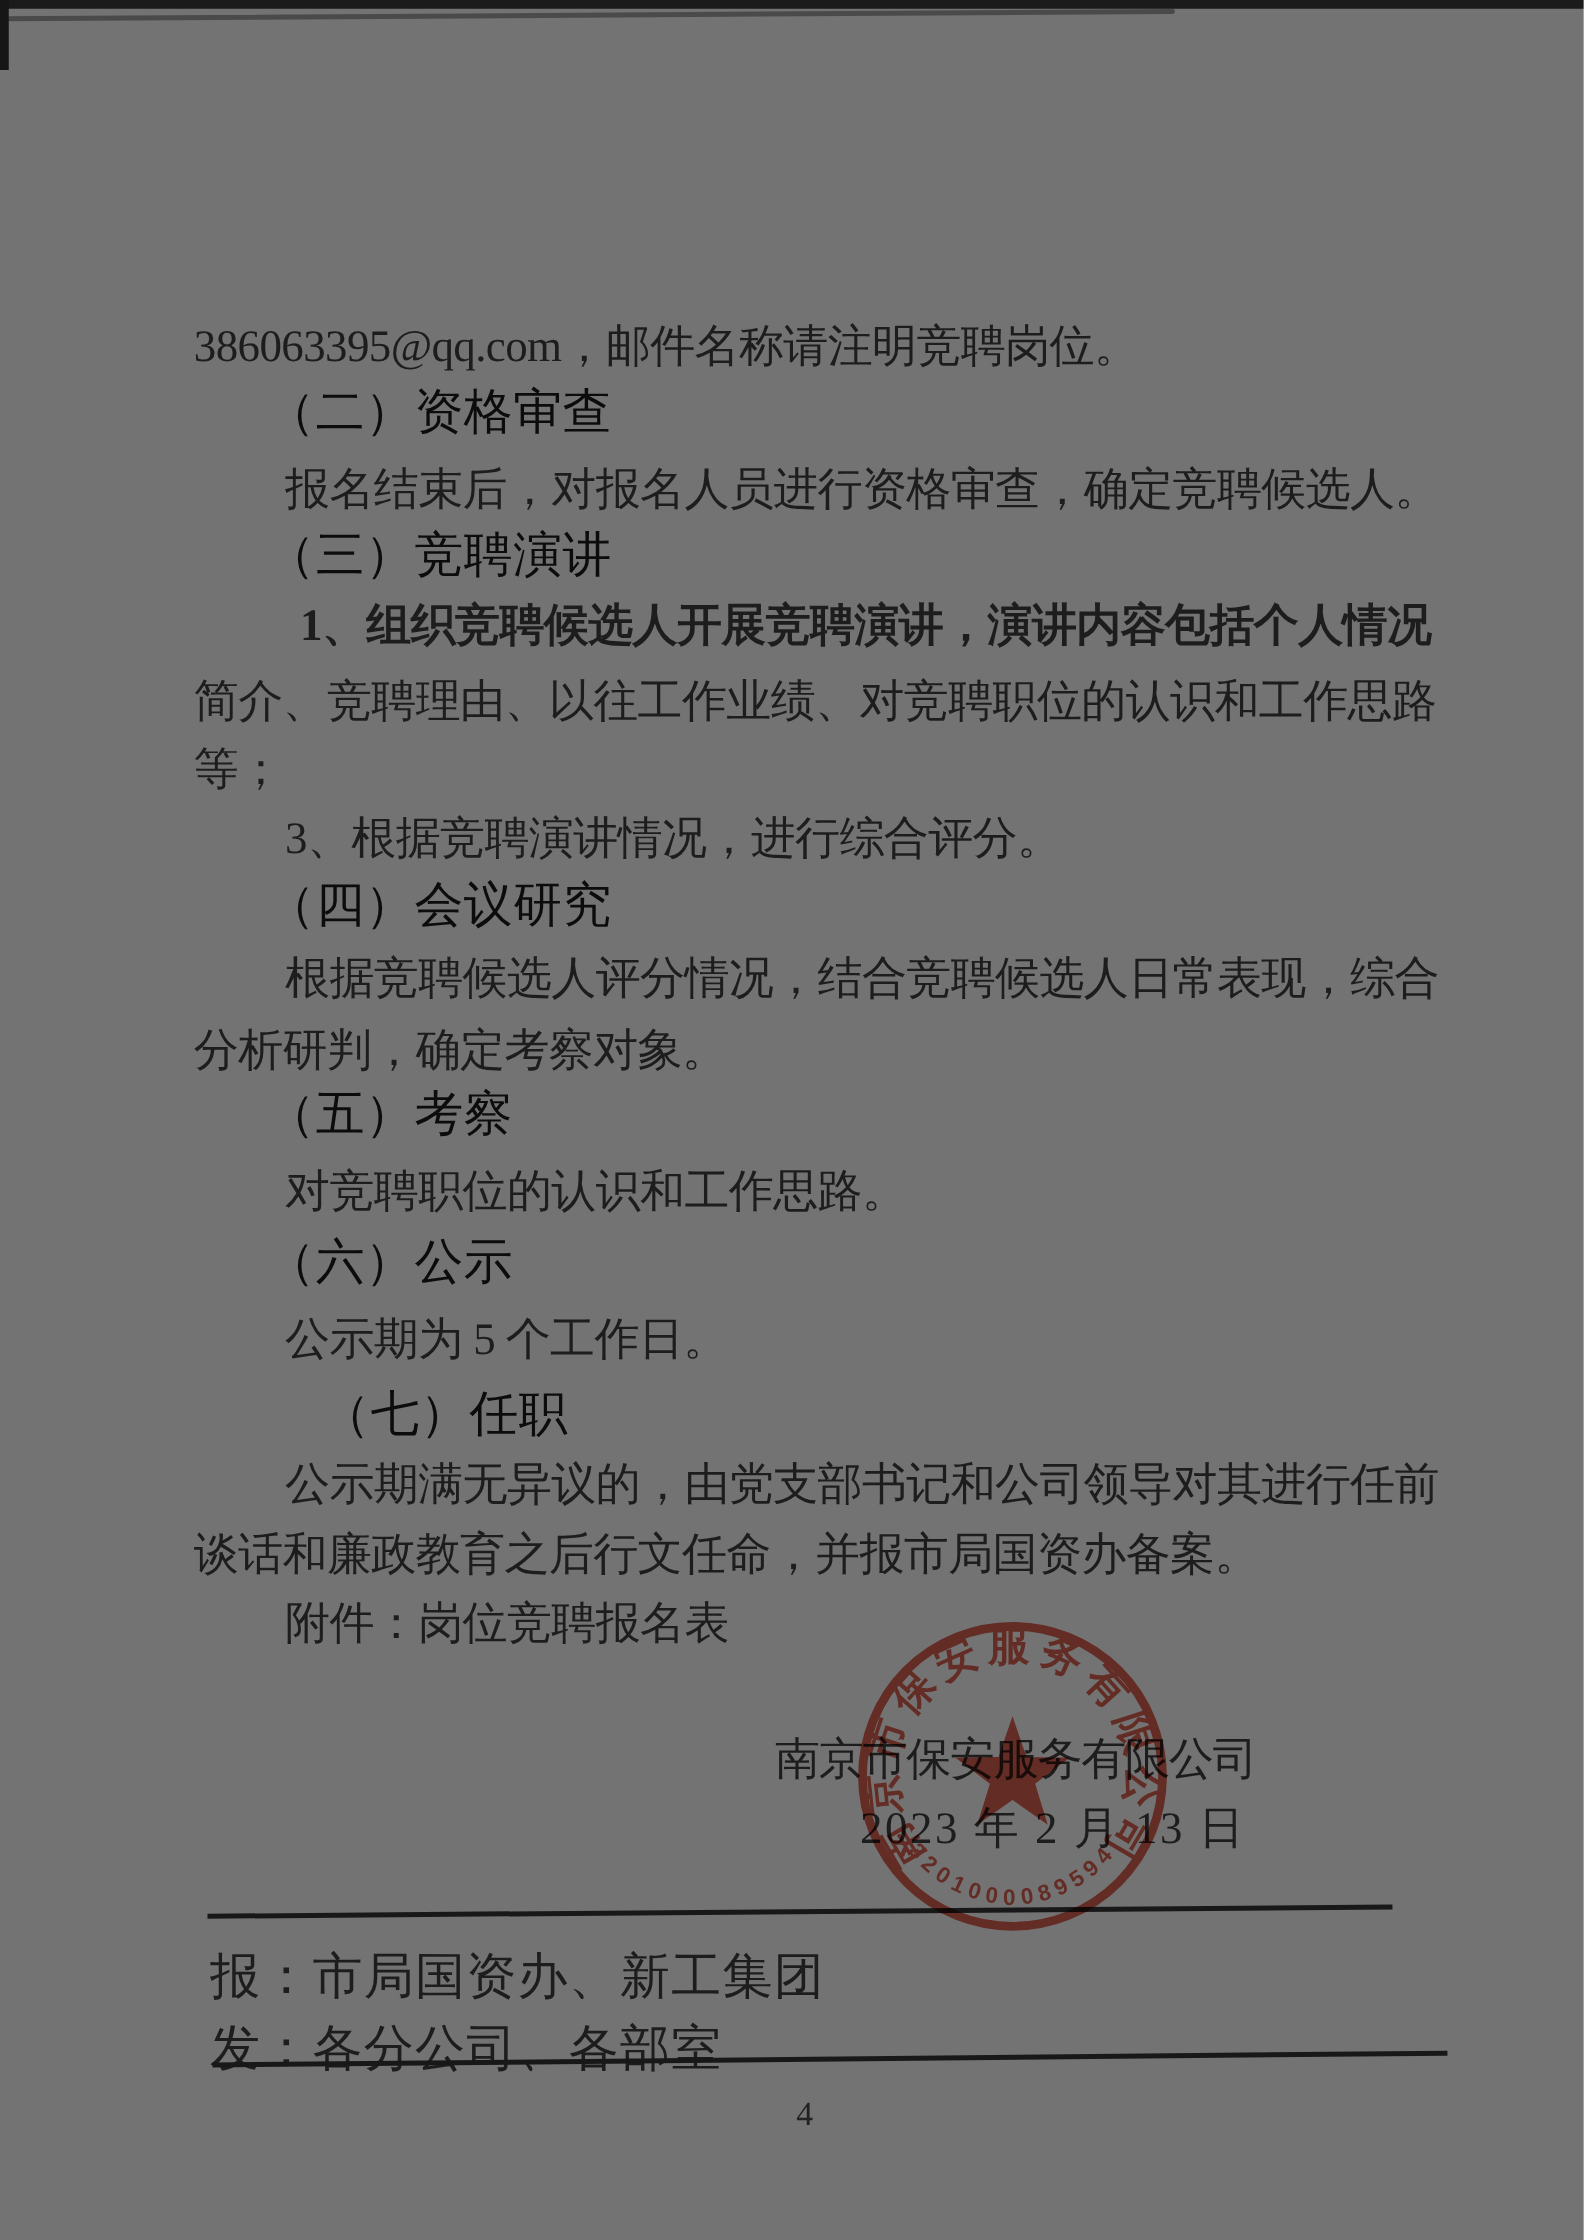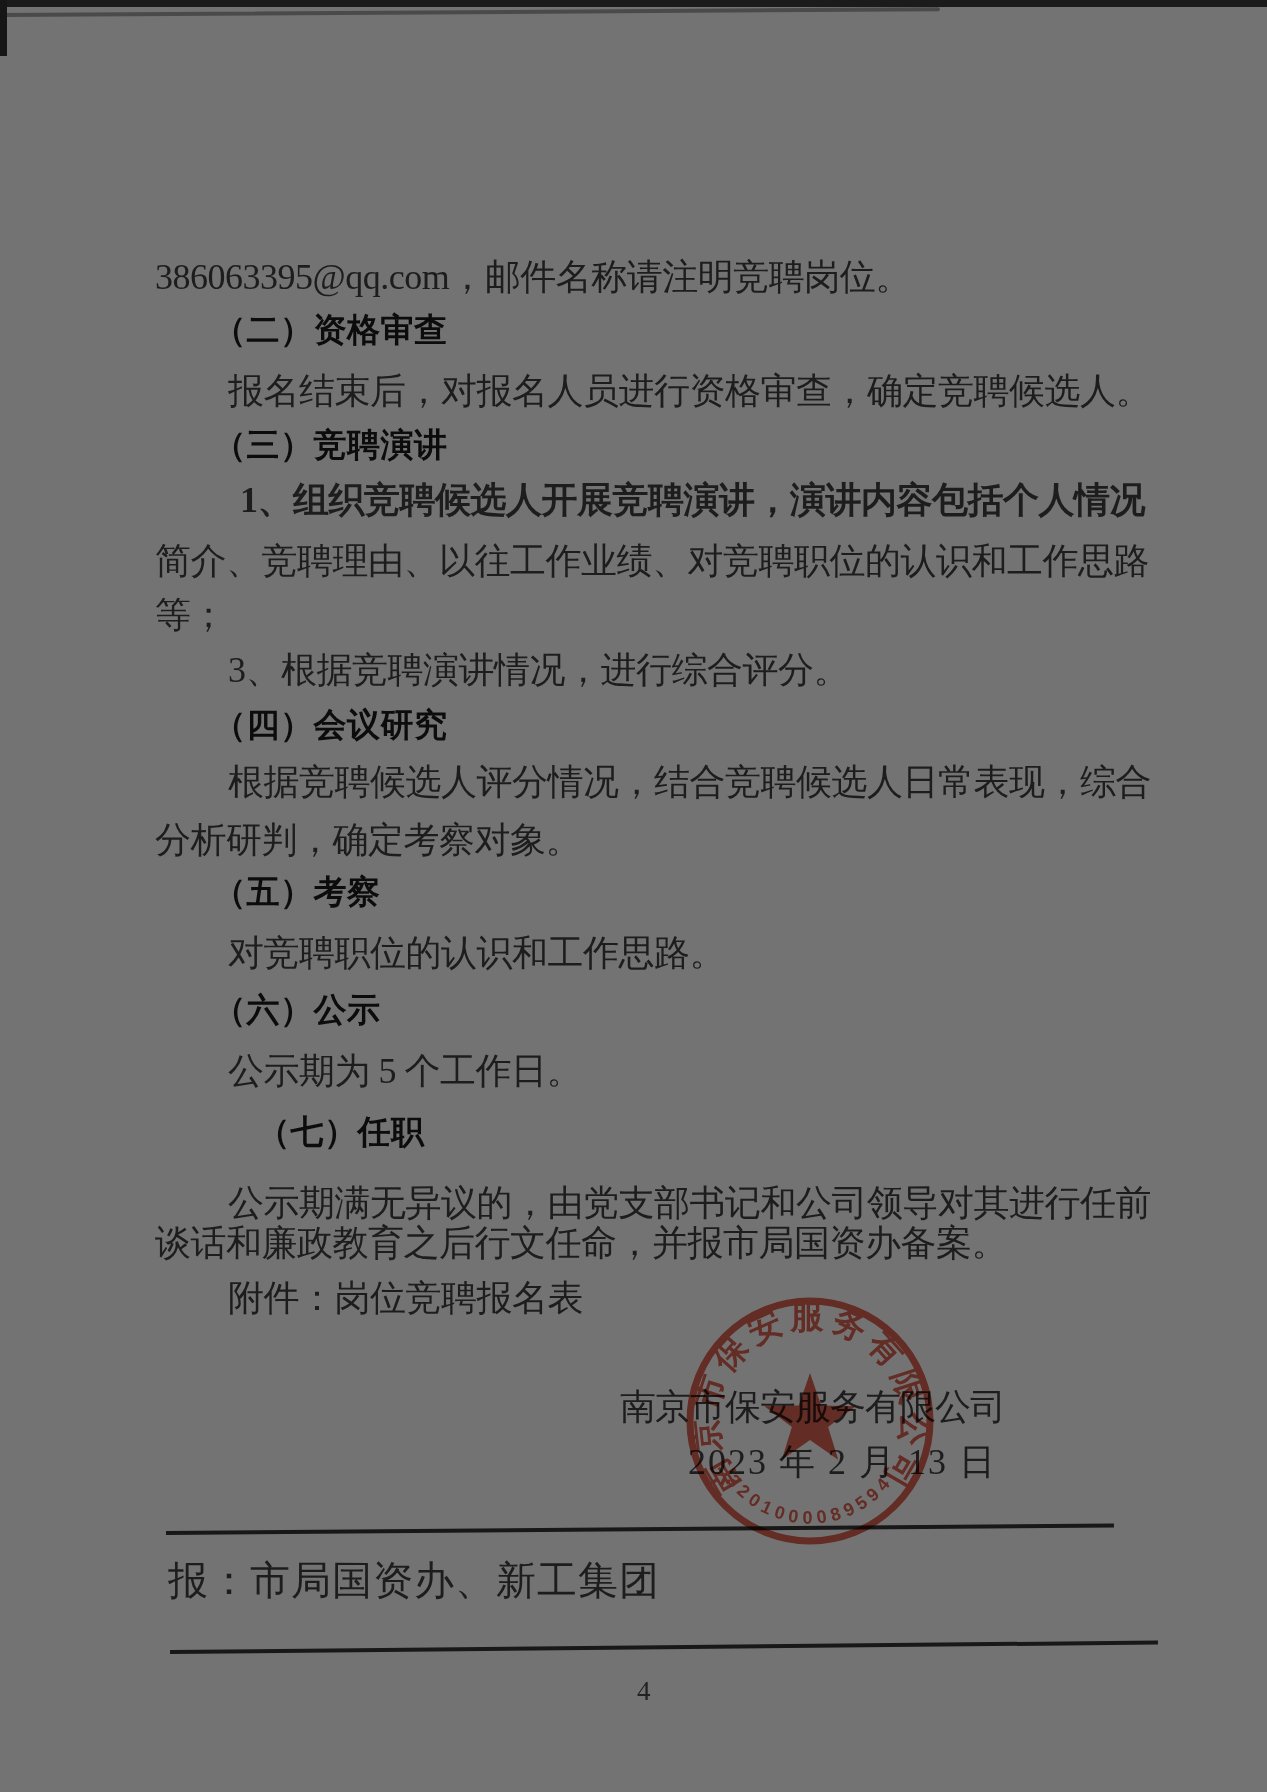--- a/index.html
+++ b/index.html
@@ -20,22 +20,22 @@
   .line{
     position:absolute;
     font-size:36px;line-height:44px;
     letter-spacing:-0.5px;
     color:#1d1d1d;
     white-space:pre;
     z-index:2;
   }
   .heading{
     font-family:"Liberation Sans","DejaVu Sans",sans-serif;
-    font-weight:700;
-    font-size:33px;
+    font-weight:400;
+    font-size:39px;
     letter-spacing:0.5px;
     color:#0c0c0c;
   }
   .sig{
     position:absolute;font-size:36px;line-height:44px;color:#1d1d1d;
     letter-spacing:-1px;white-space:pre;z-index:2;
   }
   
   .rule{position:absolute;height:4px;background:#181818;z-index:2;transform-origin:left center;}
   .footer-line{
@@ -67,21 +67,21 @@
       <div class="line" style="left: 155px; top: 593px;">等；</div>
       <div class="line" style="left: 228px; top: 648px;">3、根据竞聘演讲情况，进行综合评分。</div>
       <div class="line heading" style="left: 213px; top: 703px;">（四）会议研究</div>
       <div class="line" style="left: 228px; top: 760px;">根据竞聘候选人评分情况，结合竞聘候选人日常表现，综合</div>
       <div class="line" style="left: 155px; top: 818px;">分析研判，确定考察对象。</div>
       <div class="line heading" style="left: 213px; top: 870px;">（五）考察</div>
       <div class="line" style="left: 228px; top: 931px;">对竞聘职位的认识和工作思路。</div>
       <div class="line heading" style="left: 213px; top: 988px;">（六）公示</div>
       <div class="line" style="left: 228px; top: 1049px;">公示期为 5 个工作日。</div>
       <div class="line heading" style="left: 213px; top: 1110px; margin-left: 44px;">（七）任职</div>
-      <div class="line" style="left: 228px; top: 1165px; margin-top: 16px;">公示期满无异议的，由党支部书记和公司领导对其进行任前</div>
+      <div class="line" style="left: 228px; top: 1165px;">公示期满无异议的，由党支部书记和公司领导对其进行任前</div>
       <div class="line" style="left: 155px; top: 1221px;">谈话和廉政教育之后行文任命，并报市局国资办备案。</div>
       <div class="line" style="left: 228px; top: 1276px;">附件：岗位竞聘报名表</div>
     </div>
 
   <div class="sig" style="left:620px;top:1385px;">南京市保安服务有限公司</div>
   <div class="sig" style="left:688px;top:1440px;letter-spacing:2px;">2023 年 2 月 13 日</div>
 
   <svg id="seal" viewBox="0 0 268 268">
     <circle cx="134" cy="134" r="120" fill="none" stroke="#d84f3b" stroke-width="7"></circle>
     <polygon fill="#d84f3b" points="134,86 145.2,118.6 179.6,119.2 152.1,139.9 162.2,172.8 134,153 105.8,172.8 115.9,139.9 88.4,119.2 122.8,118.6"></polygon>
@@ -90,16 +90,17 @@
     <text font-size="33" fill="#d84f3b" letter-spacing="6">
       <textPath href="#ringPath" startOffset="50%" text-anchor="middle">南京市保安服务有限公司</textPath>
     </text>
     <text font-size="18" fill="#d84f3b" letter-spacing="5">
       <textPath href="#numPath" startOffset="50%" text-anchor="middle">3201000089594</textPath>
     </text>
   </svg>
 
   <div class="rule" style="left:166px;top:1531px;width:948px;transform:rotate(-0.45deg);"></div>
   <div class="footer-line" style="left:168px;top:1553px;">报：市局国资办、新工集团</div>
+  <div class="footer-line" style="left:168px;top:1611px;">发：各分公司、各部室</div>
   <div class="rule" style="left:170px;top:1650px;width:988px;transform:rotate(-0.55deg);"></div>
 
   <div class="page-num" style="left:637px;top:1676px;">4</div>
 </div>
 
 </body></html>

